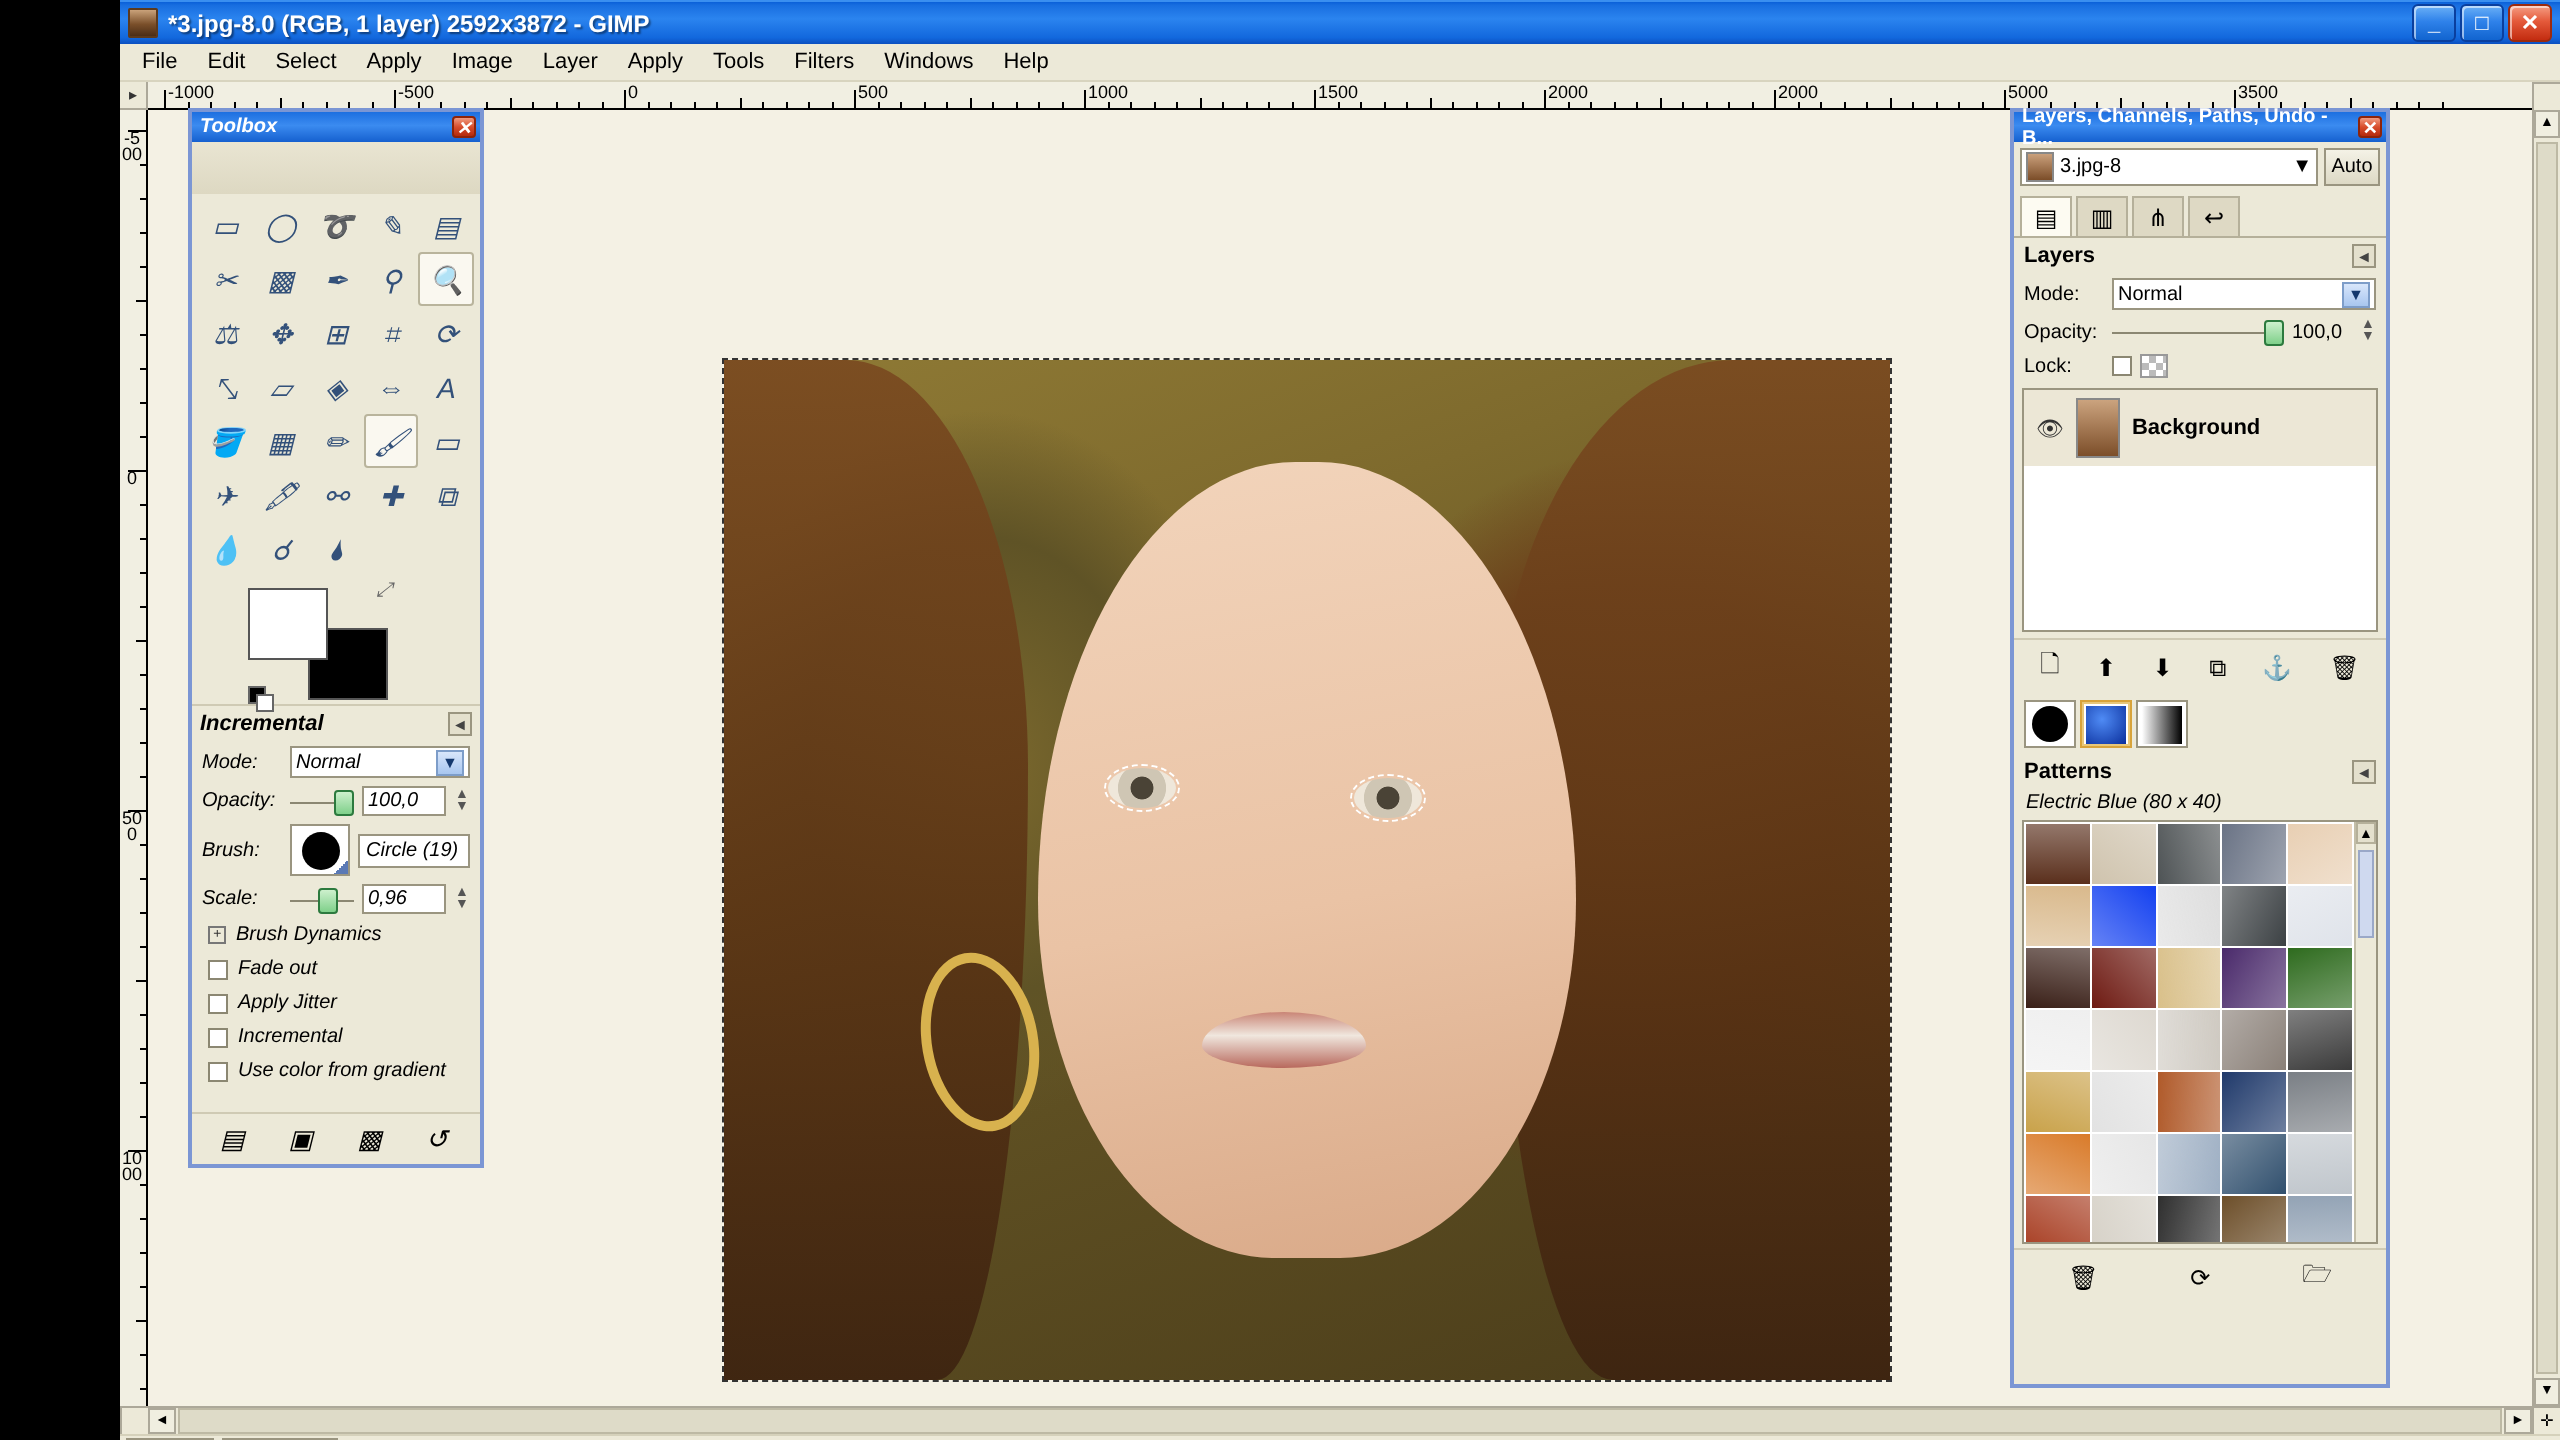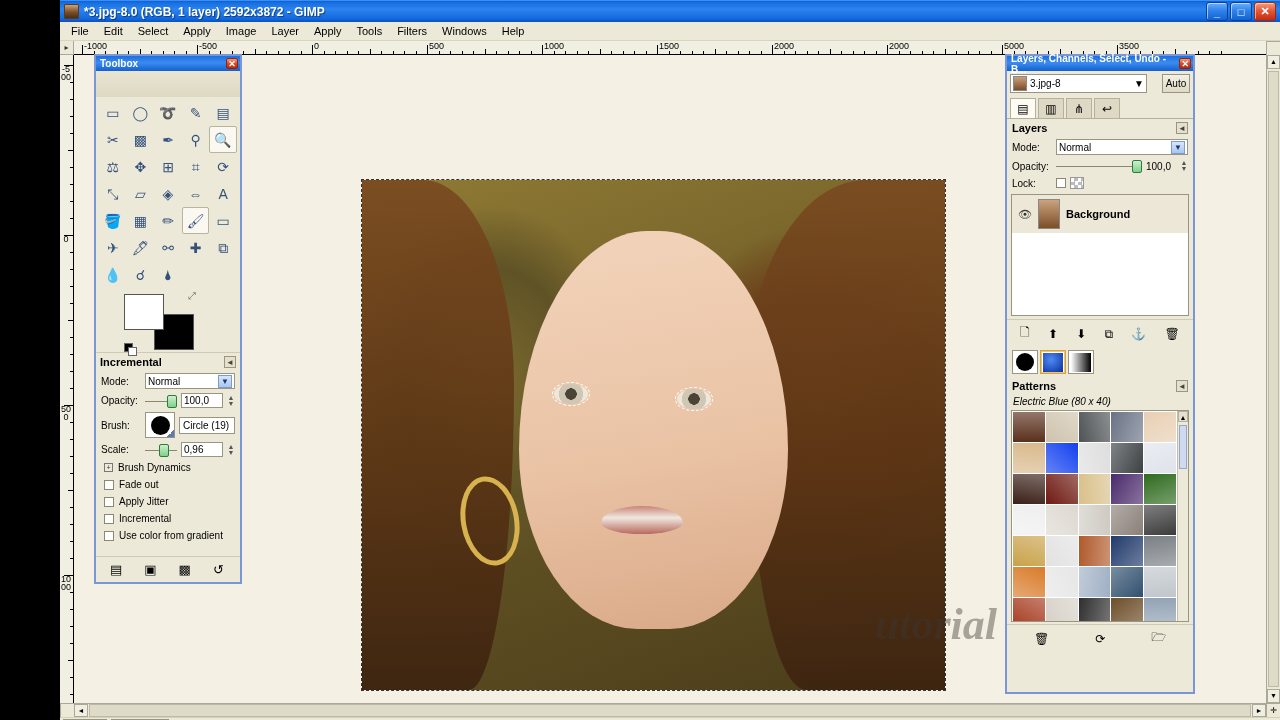--- a/index.html
+++ b/index.html
@@ -112,21 +112,21 @@
     background:linear-gradient(180deg,#1d6fe0,#3b8bf0 45%,#1560cf);
     color:#fff; font-weight:bold; font-size:10px;
   }
   .panel-tb .x {
     margin-left:auto; width:12px; height:11px; border-radius:2px;
     background:linear-gradient(180deg,#f09b80,#d84d2c 50%,#b42a0c);
     color:#fff; font-size:9px; line-height:11px; text-align:center; font-weight:bold;
     border:1px solid #8e2409;
   }
   
-  #toolbox { left:34px; top:54px; width:148px; height:530px; }
+  #toolbox { left:34px; top:54px; width:148px; height:530px;font-style:italic; }
   .tb-head { height:26px; background:linear-gradient(180deg,#e9e5d2,#ddd8c2); }
   .tool-grid {
     display:grid; grid-template-columns:repeat(5,1fr); gap:0;
     padding:2px 3px; background:#ece9d8;
   }
   .tool {
     height:27px; display:flex; align-items:center; justify-content:center;
     font-size:14px; line-height:1; color:#33517a; position:relative;
   }
   .tool.sel { background:#faf8f0; border:1px solid #b9b49c; border-radius:2px; }
@@ -183,21 +183,21 @@
   .chk { width:10px; height:10px; background:#fff; border:1px solid #8b8772; flex:none; }
   .expander { width:9px; height:9px; border:1px solid #777; font-size:7px;
     line-height:7px; text-align:center; color:#333; background:#ece9d8; flex:none; }
   .tb-bottom {
     position:absolute; left:0; right:0; bottom:0; height:26px;
     display:flex; align-items:center; gap:22px; padding-left:14px;
     border-top:1px solid #cfcab4; background:#ece9d8; font-size:13px;
   }
   
   #dock { left:945px; top:54px; width:190px; height:640px; }
-  .dock-sel { display:flex; align-items:center; gap:15px; padding:3px; }
+  .dock-sel { display:flex; align-items:center; gap:3px; padding:3px; }
   .dock-sel .img-box {
     flex:1; height:19px; background:#fff; border:1px solid #9a9580;
     display:flex; align-items:center; gap:3px; padding:0 2px; font-size:10px;
   }
   .dock-sel .thumb {
     width:14px; height:15px; border:1px solid #888;
     background:linear-gradient(180deg,#caa07c,#7b4d28);
   }
   .auto-btn {
     width:28px; height:19px; font-size:10px; border:1px solid #9a9580;
@@ -456,21 +456,20 @@
 
     <div class="canvas-wrap">
       <div class="photo">
         <div class="hair-l"></div>
         <div class="hair-r"></div>
         <div class="face"></div>
         <div class="eye l"></div>
         <div class="eye r"></div>
         <div class="mouth"></div>
         <div class="earring"></div>
-        <div class="wm">utorial</div>
       </div>
     </div>
 
     <div class="vscroll">
       <div class="btn">▲</div>
       <div class="bar"></div>
       <div class="btn" style="position:absolute;bottom:0;left:0;right:0;">▼</div>
     </div>
   </div>
 
@@ -681,21 +680,21 @@
     <div class="tb-bottom" id="tbbottom">
         <div>▤</div>
         <div>▣</div>
         <div>▩</div>
         <div>↺</div>
       </div>
   </div>
 
   <div class="panel" id="dock">
     <div class="panel-tb">
-      <span>Layers, Channels, Select, Undo - B...</span>
+      <span>Layers, Channels, Paths, Undo - B...</span>
       <span class="x">✕</span>
     </div>
 
     <div class="dock-sel">
       <div class="img-box">
         <span class="thumb"></span>
         <span style="flex:1">3.jpg-8</span>
         <span class="dd">▼</span>
       </div>
       <div class="auto-btn">Auto</div>

